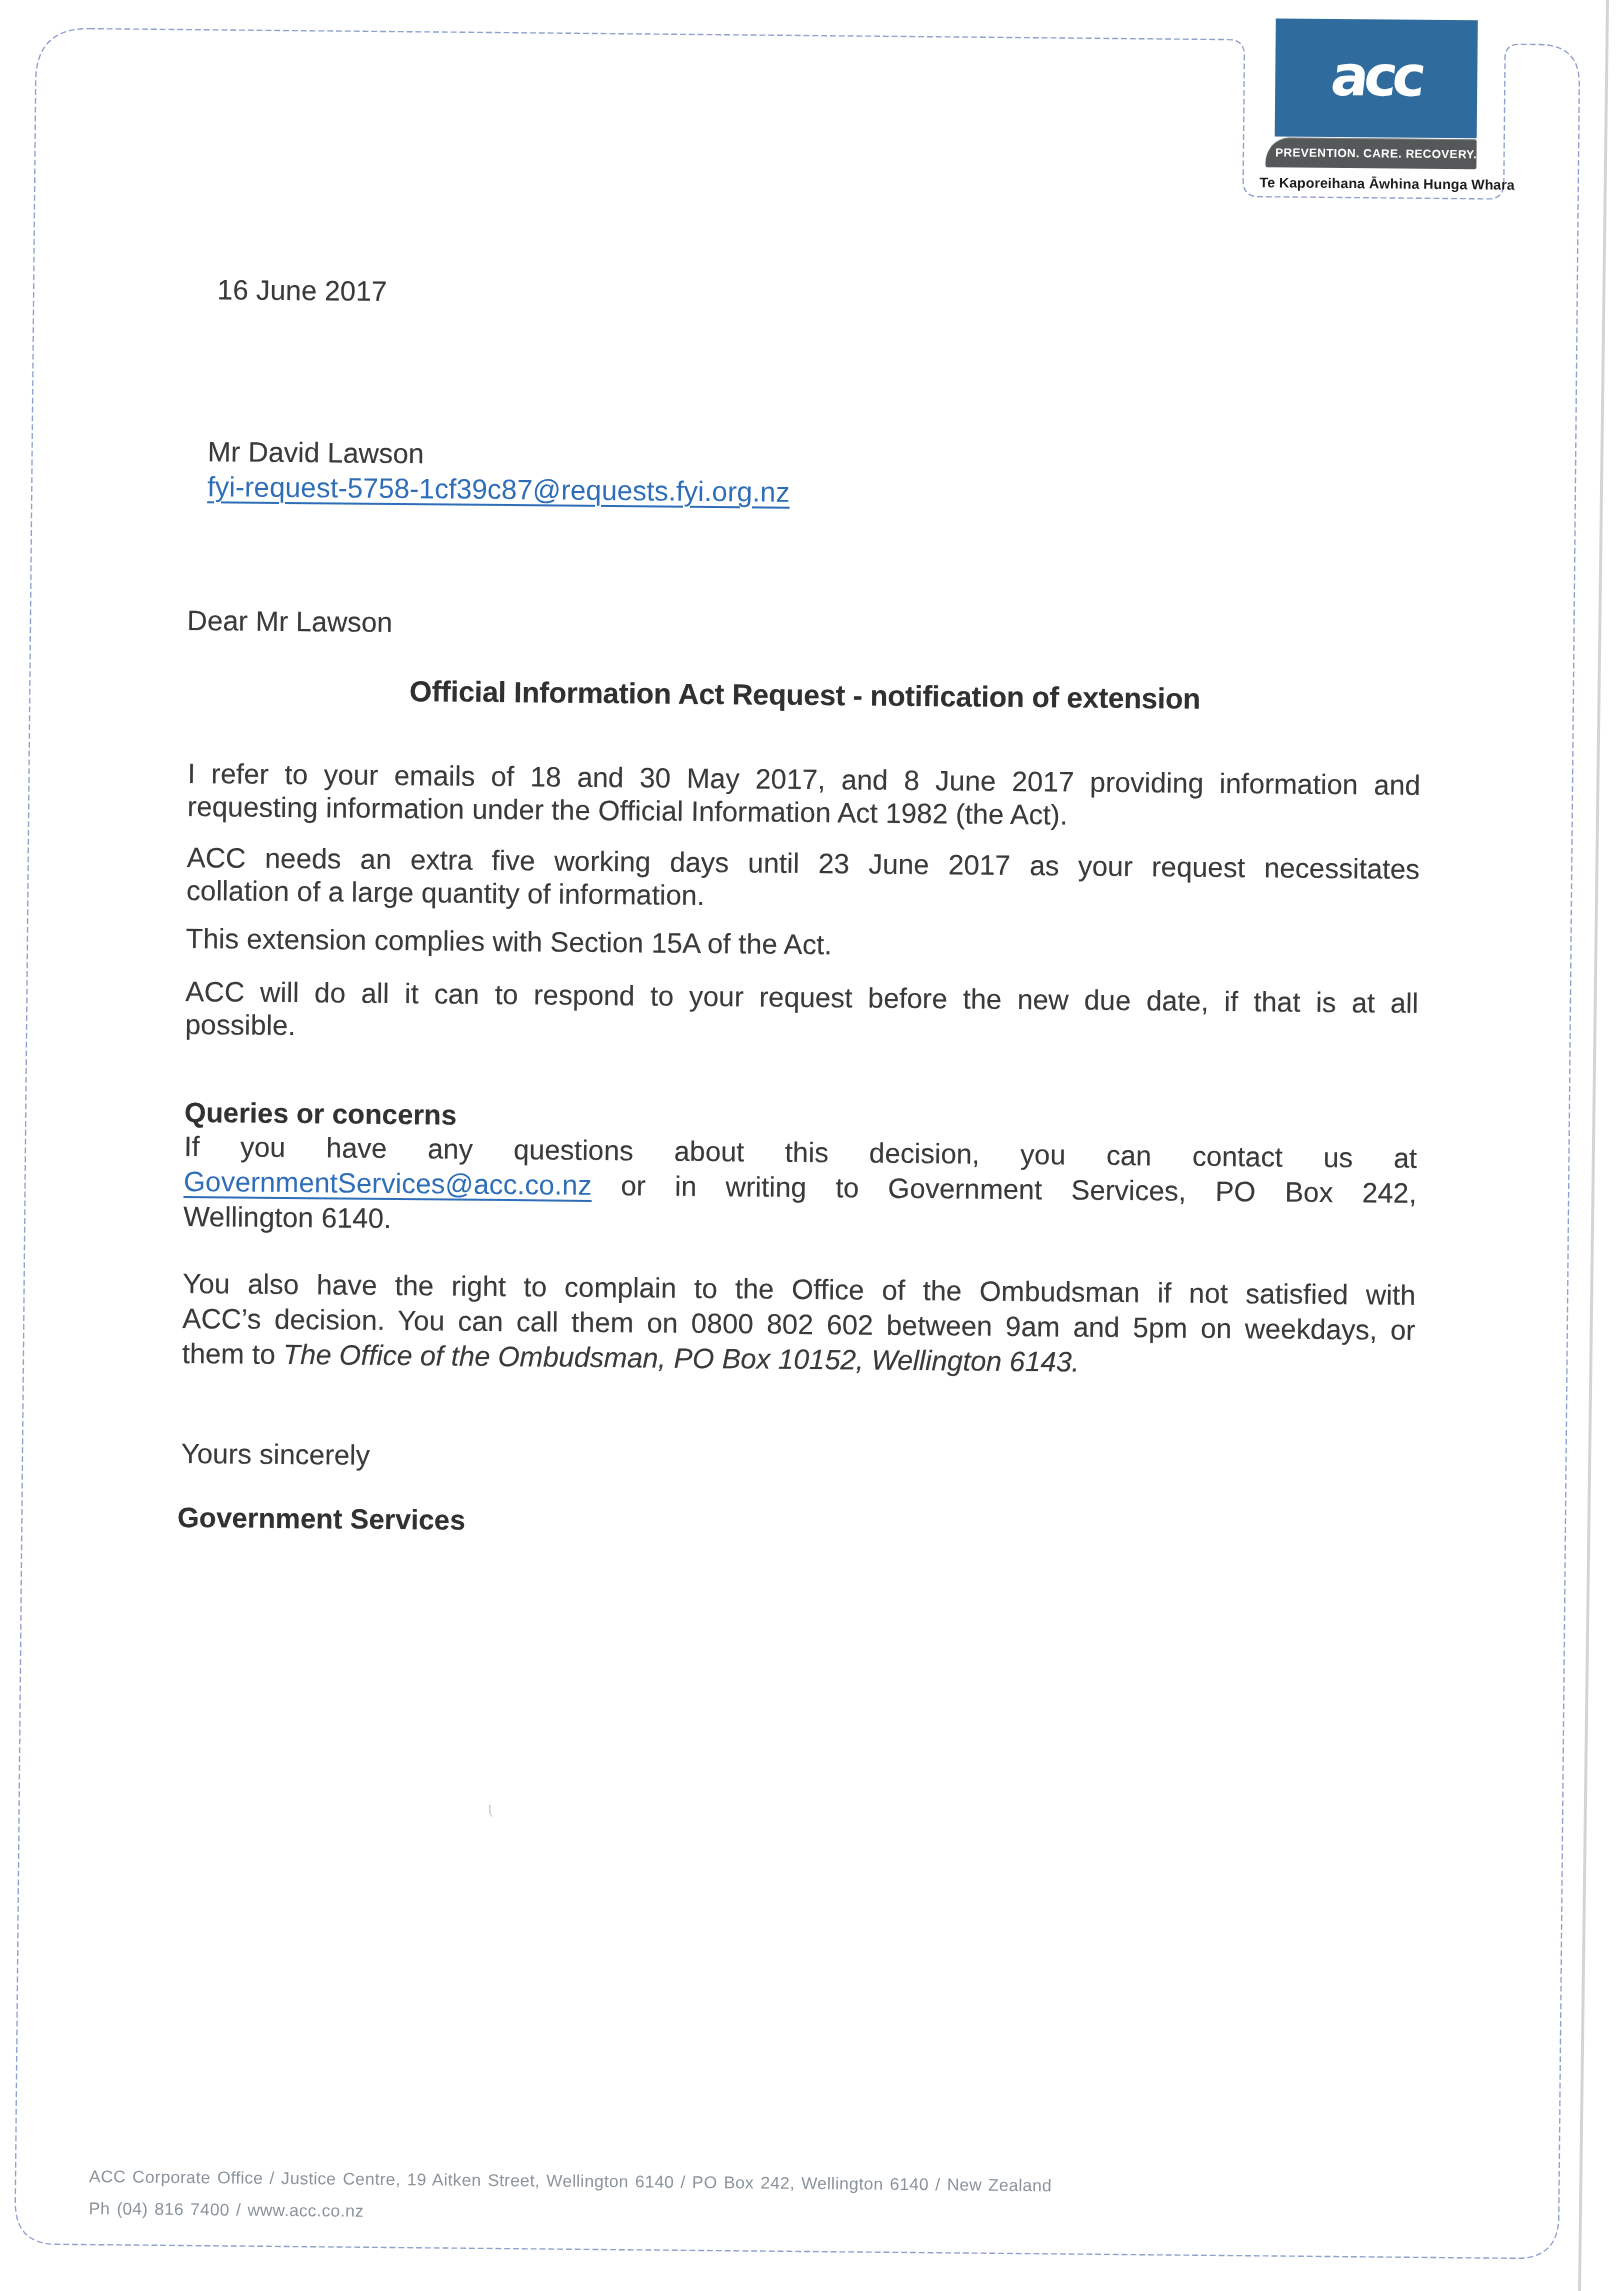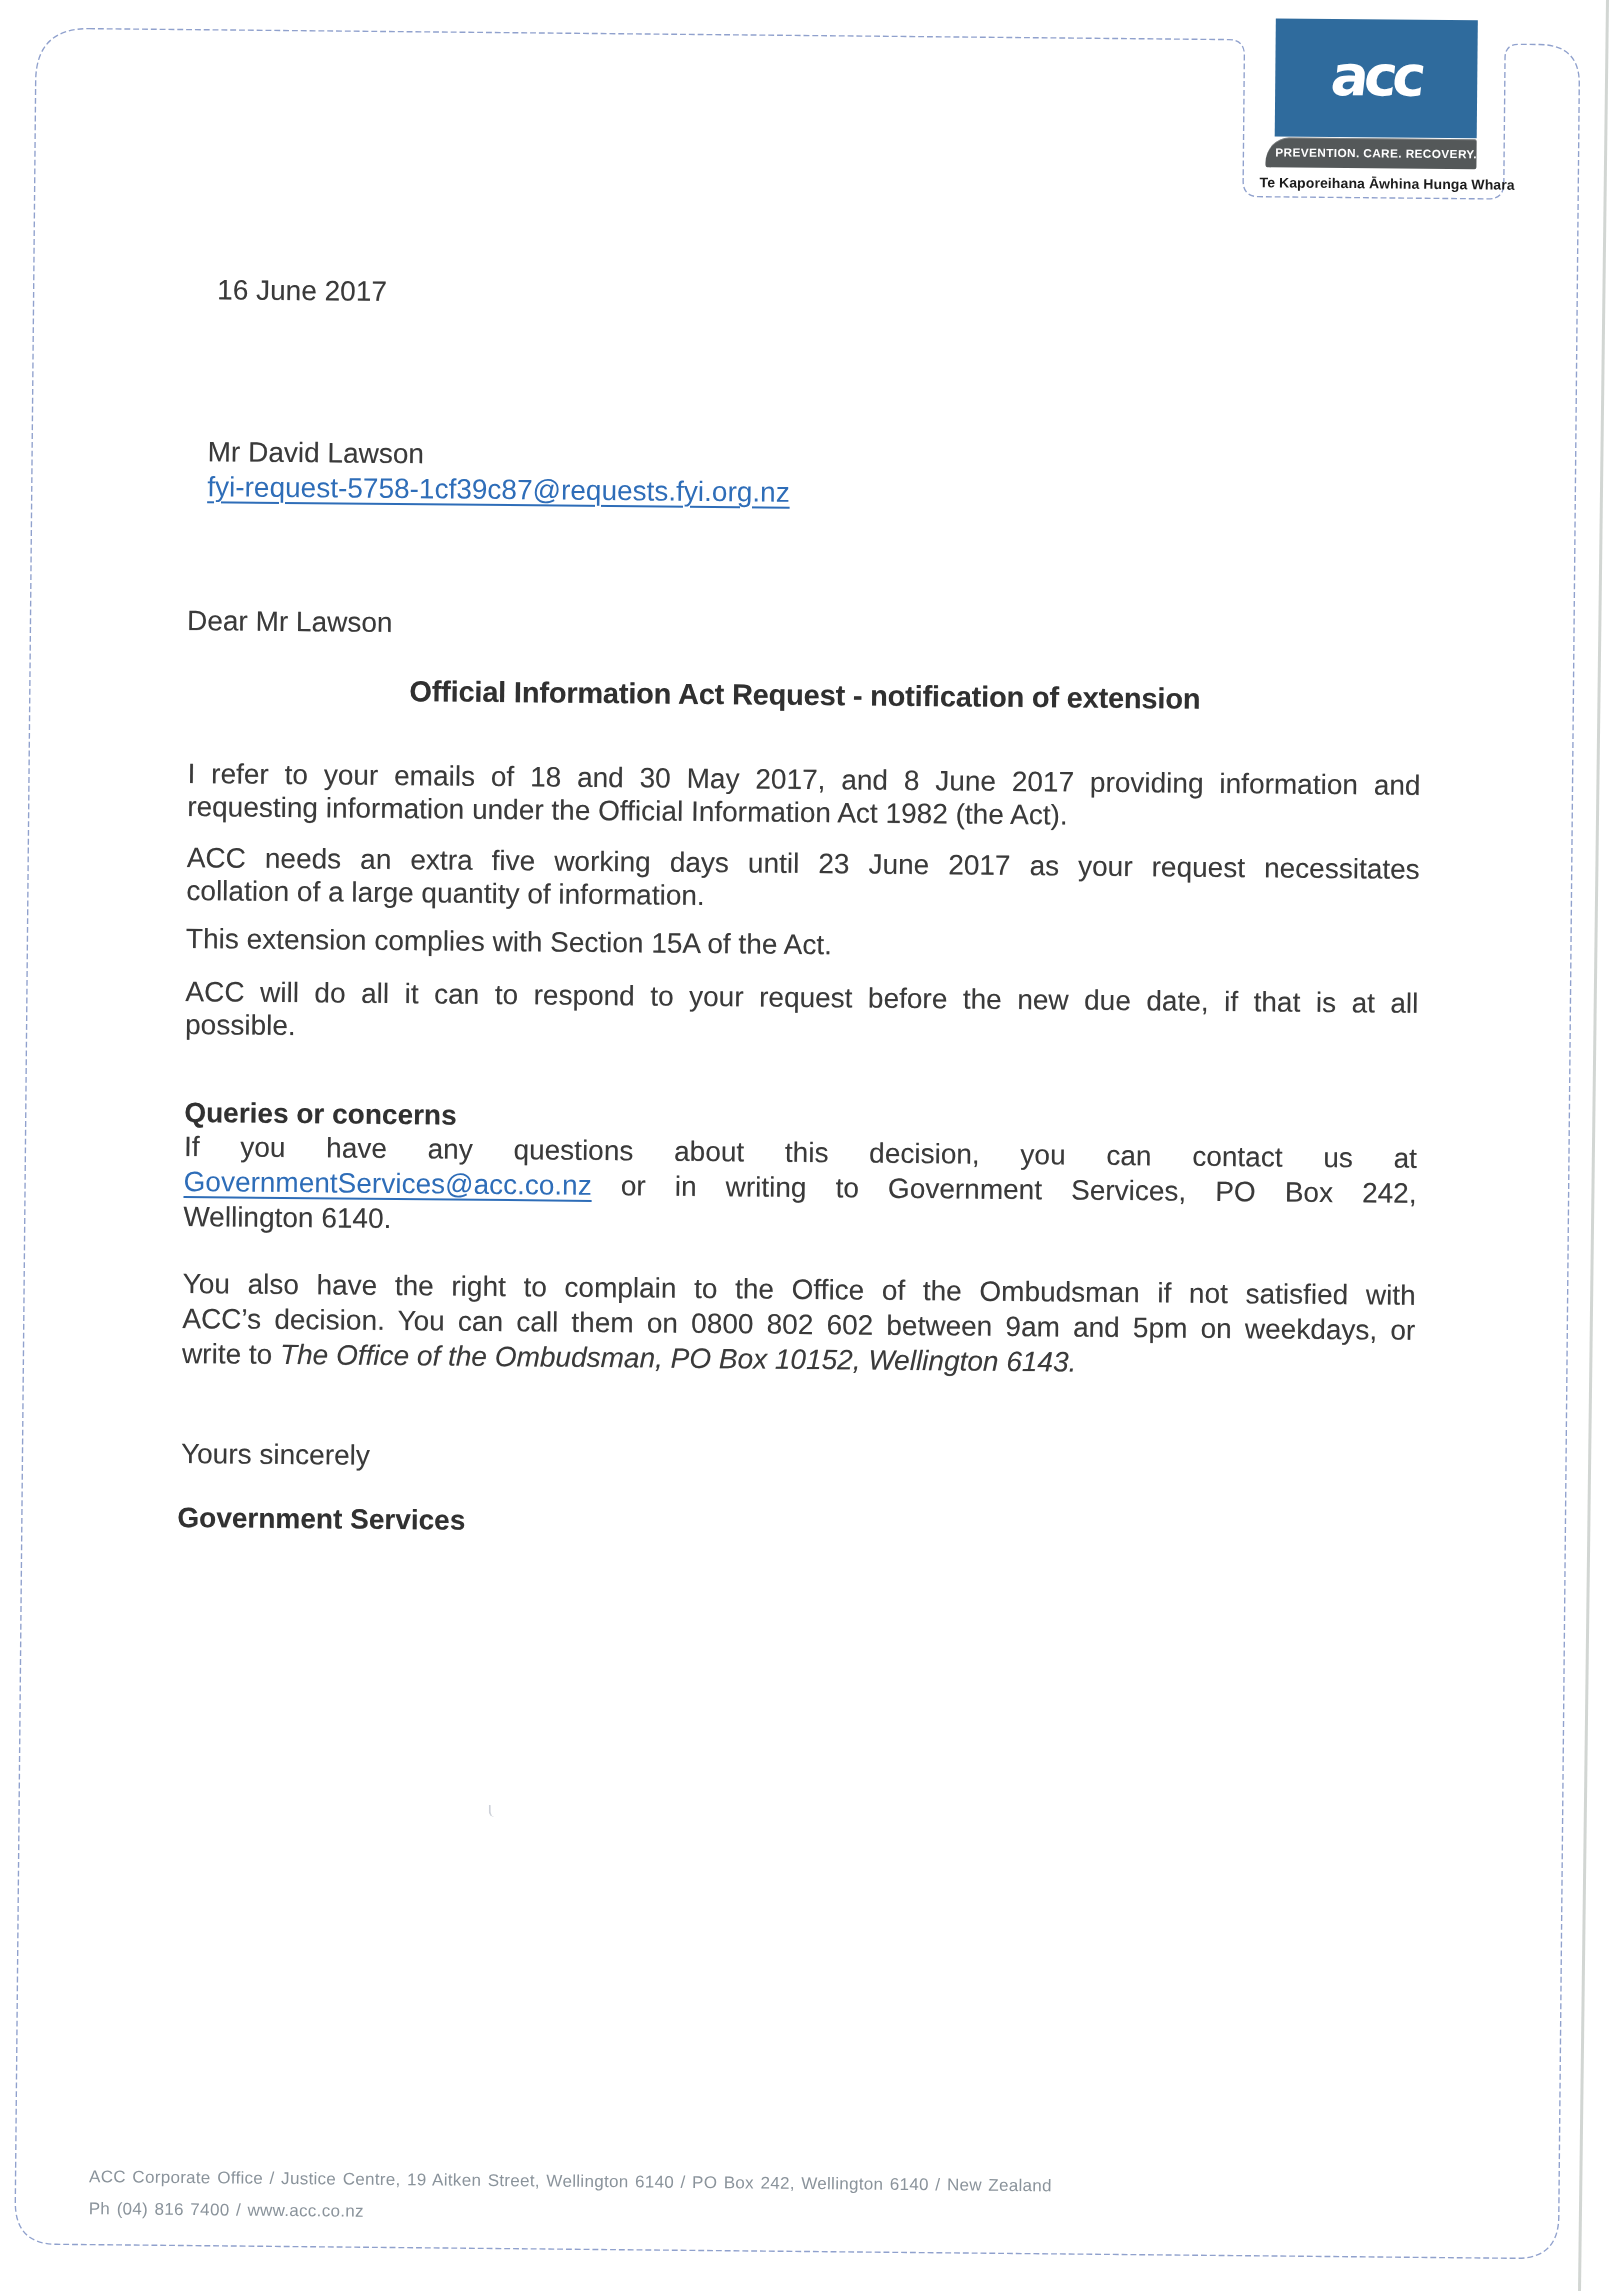--- a/index.html
+++ b/index.html
@@ -137,21 +137,21 @@
 
     <div class="t para lh36" style="top:1135px;">
       <div class="line">If you have any questions about this decision, you can contact us at</div>
       <div class="line"><a class="link">GovernmentServices@acc.co.nz</a><span> or in writing to Government Services, PO Box 242,</span></div>
       <div class="line last">Wellington 6140.</div>
     </div>
 
     <div class="t para lh36" style="top:1272px;">
       <div class="line">You also have the right to complain to the Office of the Ombudsman if not satisfied with</div>
       <div class="line">ACC’s decision. You can call them on 0800 802 602 between 9am and 5pm on weekdays, or</div>
-      <div class="line last"><span>write to </span><span class="italic">The Office of the Ombudsman, PO Box 10152, Wellington 6143.</span></div>
+      <div class="line last"><span>them to </span><span class="italic">The Office of the Ombudsman, PO Box 10152, Wellington 6143.</span></div>
     </div>
 
     <div class="t" style="left:184px;top:1443px;">Yours sincerely</div>
 
     <div class="t bold" style="left:181px;top:1507px;">Government Services</div>
 
     <div class="speck"></div>
 
     <div class="footer">
       <div>ACC Corporate Office / Justice Centre, 19 Aitken Street, Wellington 6140 / PO Box 242, Wellington 6140 / New Zealand</div>

